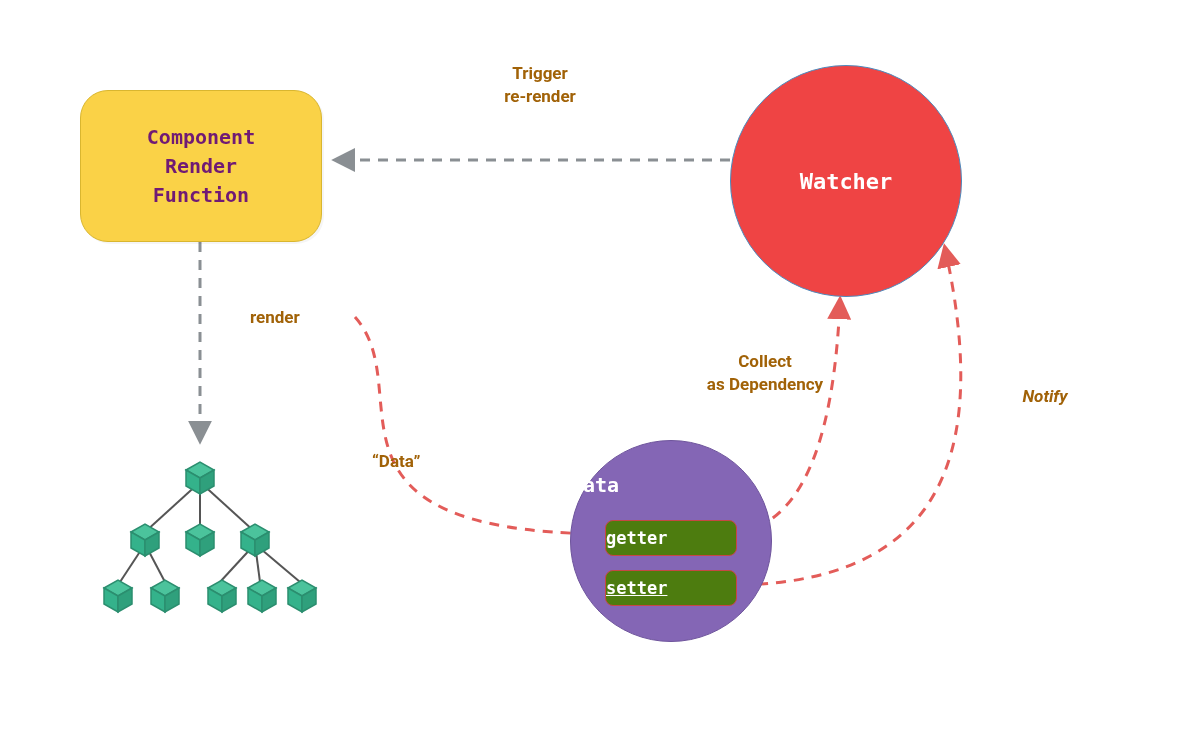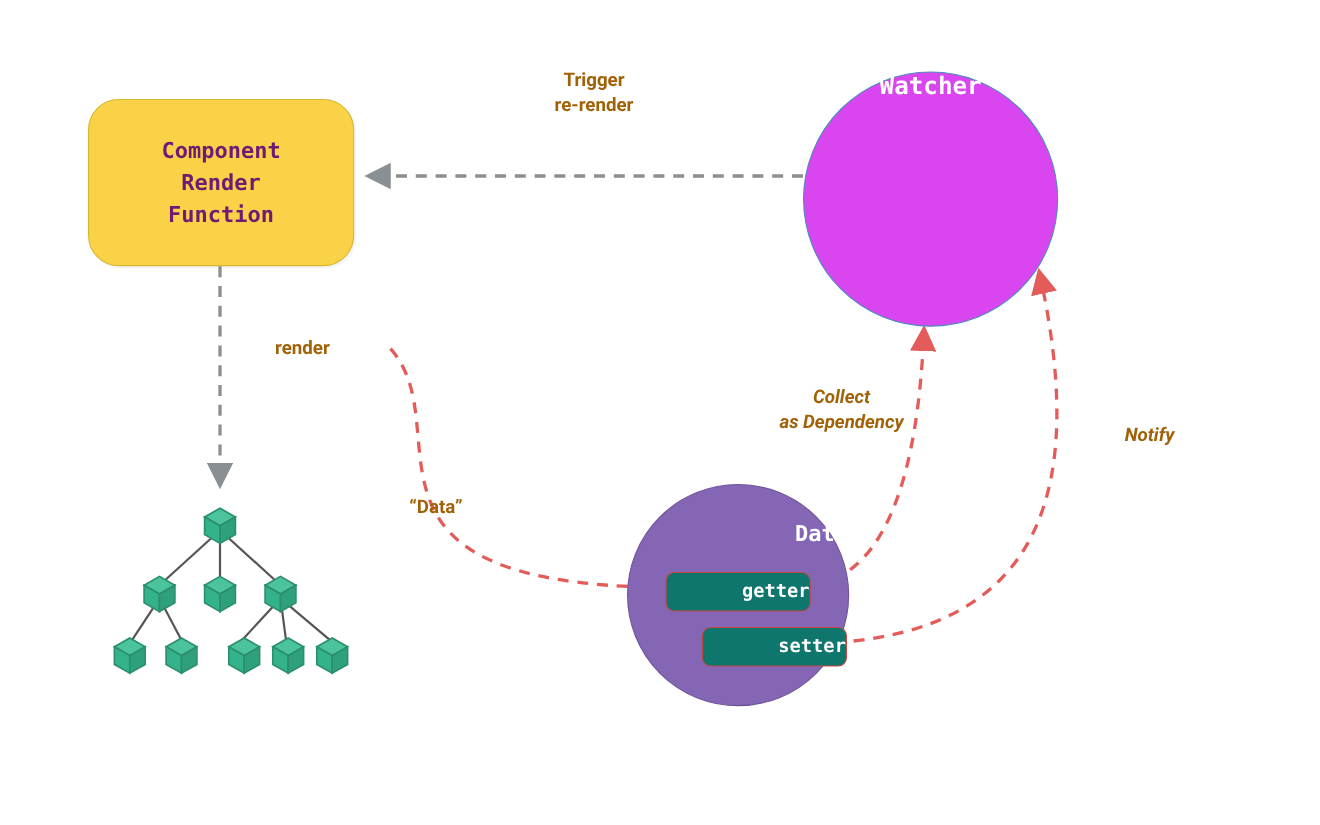--- a/index.html
+++ b/index.html
@@ -45,25 +45,25 @@
     font-weight: 700;
     color: #701a75;
     white-space: pre;
   }
   .circle-watcher {
     position: absolute;
     left: 730px;
     top: 65px;
     width: 230px;
     height: 230px;
-    background: #d946ef;
+    background: #ef4444;
     border: 1px solid #4d8abd;
     border-radius: 50%;
     display: flex;
-    align-items: flex-start;
+    align-items: center;
     justify-content: center;
   }
   .circle-watcher .txt {
     font-family: ui-monospace, SFMono-Regular, Menlo, Consolas, monospace;
     font-size: 22px;
     font-weight: 700;
     color: #ffffff;
   }
   .circle-data {
     position: absolute;
@@ -73,59 +73,59 @@
     height: 200px;
     background: #8466B5;
     border: 1px solid #6e549c;
     border-radius: 50%;
   }
   .data-label {
     position: absolute;
     left: 0;
     right: 0;
     top: 32px;
-    text-align: right;
+    text-align: left;
     font-family: ui-monospace, SFMono-Regular, Menlo, Consolas, monospace;
     font-size: 20px;
     font-weight: 700;
     color: #ffffff;
   }
   .pill {
     position: absolute;
     width: 130px;
     height: 34px;
-    background: #0f766e;
+    background: #4d7c0f;
     border: 1px solid #c74743;
     border-radius: 8px;
     display: flex;
     align-items: center;
-    justify-content: flex-end;
+    justify-content: flex-start;
     font-family: ui-monospace, SFMono-Regular, Menlo, Consolas, monospace;
     font-size: 17px;
     font-weight: 700;
     color: #ffffff;
   }
   .pill.getter { left: 605px; top: 520px; }
-  .pill.setter { left: 638px; top: 570px; }
+  .pill.setter { left: 605px; top: 570px; text-decoration: underline; }
 
   .lbl {
     position: absolute;
     font-family: -apple-system, BlinkMacSystemFont, "Segoe UI", Roboto, sans-serif;
     font-size: 17px;
     font-weight: 700;
     color: #a16207;
     line-height: 1.35;
     text-align: center;
     white-space: pre;
   }
   .lbl.vdom   { left: 90px;  top: 655px; width: 230px; }
   .lbl.render { left: 250px; top: 306px; width: 90px; text-align: left; }
   .lbl.touch  { left: 372px; top: 450px; width: 90px; text-align: left; }
   .lbl.trigger{ left: 440px; top: 62px;  width: 200px; }
-  .lbl.collect{ left: 665px; top: 350px; width: 200px; font-style: italic; }
+  .lbl.collect{ left: 665px; top: 350px; width: 200px; }
   .lbl.notify { left: 1000px; top: 385px; width: 90px; font-style: italic; }
 </style>
 </head>
 <body>
 
 <div class="stage">
 
   <svg class="overlay" viewBox="0 0 1200 750">
     <defs>
       <marker id="arrow-gray" viewBox="0 0 10 10" refX="8" refY="5" markerWidth="8" markerHeight="8" orient="auto-start-reverse">

